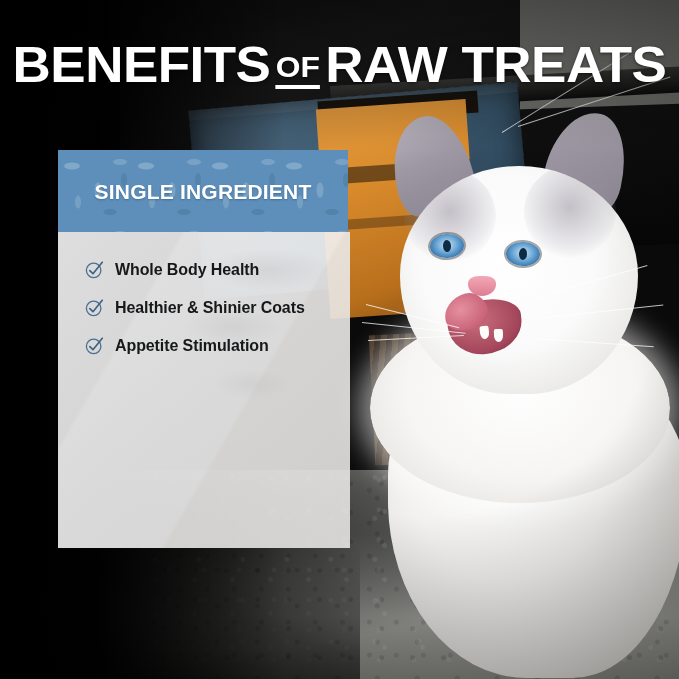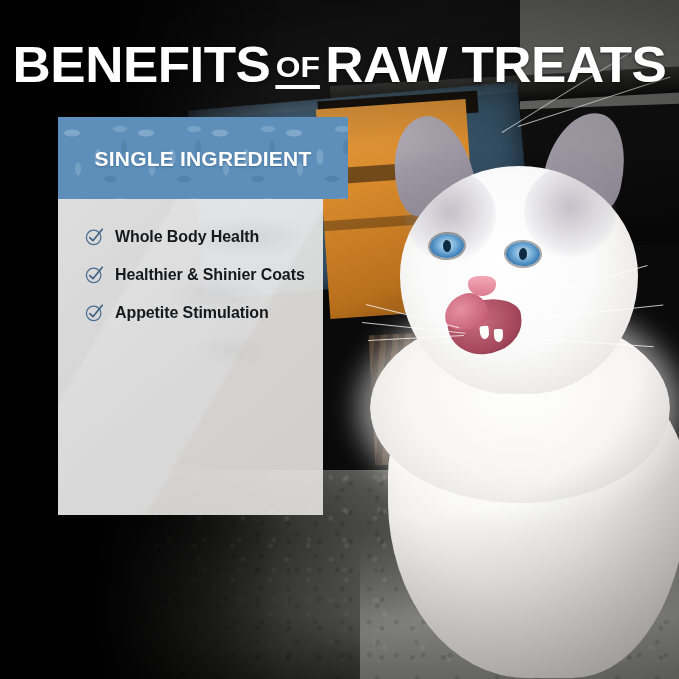--- a/index.html
+++ b/index.html
@@ -198,21 +198,21 @@
   }
   .title .word{ display:inline-block; vertical-align:baseline; }
   .title .of{
     font-size:30px; letter-spacing:0px; position:relative;
     top:-5px; margin:0 5px; padding-bottom:2px;
     border-bottom:4px solid #fff;
   }
 
   
   .card{
-    position:absolute; left:58px; top:117px; width:290px; height:398px;
+    position:absolute; left:58px; top:150px; width:290px; height:398px;
   }
   .card-head{
     position:relative; height:82px; width:290px;
     background-color:#5d8fba;
     background-image:
       radial-gradient(ellipse 16px 7px at 14px 16px, rgba(255,255,255,.22) 45%, transparent 55%),
       radial-gradient(ellipse 7px 15px at 40px 40px, rgba(255,255,255,.18) 45%, transparent 55%),
       radial-gradient(ellipse 14px 6px at 62px 12px, rgba(255,255,255,.16) 45%, transparent 55%),
       radial-gradient(ellipse 6px 13px at 20px 52px, rgba(255,255,255,.15) 45%, transparent 55%),
       radial-gradient(ellipse 13px 6px at 52px 62px, rgba(40,70,100,.18) 45%, transparent 55%),
@@ -223,21 +223,21 @@
   }
   .card-head-text{
     position:relative; z-index:2;
     color:#fff; text-align:center;
     font-weight:700; font-size:21px; line-height:25px;
     letter-spacing:.2px;
     text-shadow:0 1px 2px rgba(20,50,80,.35);
     padding:0 10px;
   }
   .card-body{
-    position:relative; width:265px; height:316px;
+    position:relative; width:292px; height:316px;
     background:linear-gradient(135deg, rgba(246,246,246,.93) 0%, rgba(242,242,242,.90) 45%, rgba(238,238,238,.88) 100%);
     padding:18px 0 0 27px;
   }
   .card-body::before{
     
     content:""; position:absolute; inset:0; pointer-events:none;
     background:
       linear-gradient(120deg, rgba(160,160,160,.10) 0 26%, rgba(255,255,255,0) 27% 60%, rgba(170,160,140,.10) 61% 100%),
       radial-gradient(ellipse 90px 30px at 72% 12%, rgba(120,120,120,.13), transparent 70%),
       radial-gradient(ellipse 70px 26px at 60% 30%, rgba(120,120,120,.10), transparent 70%),

